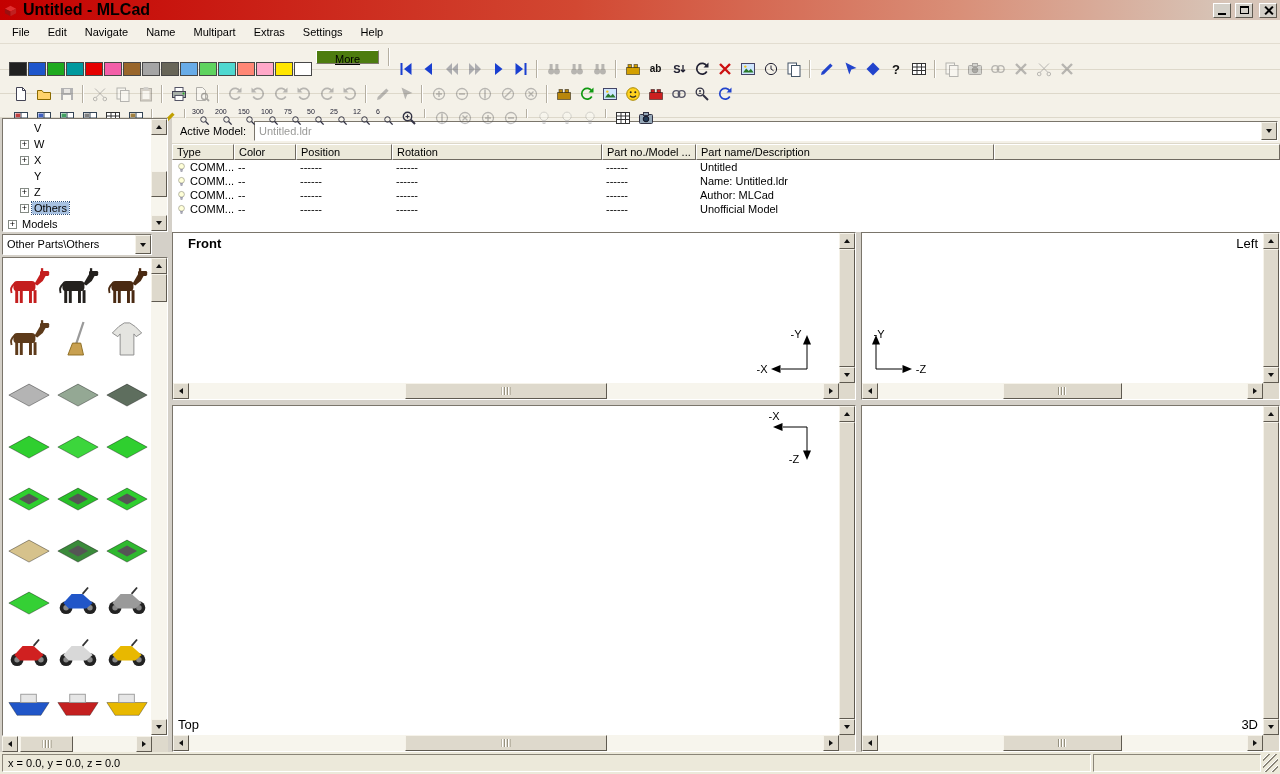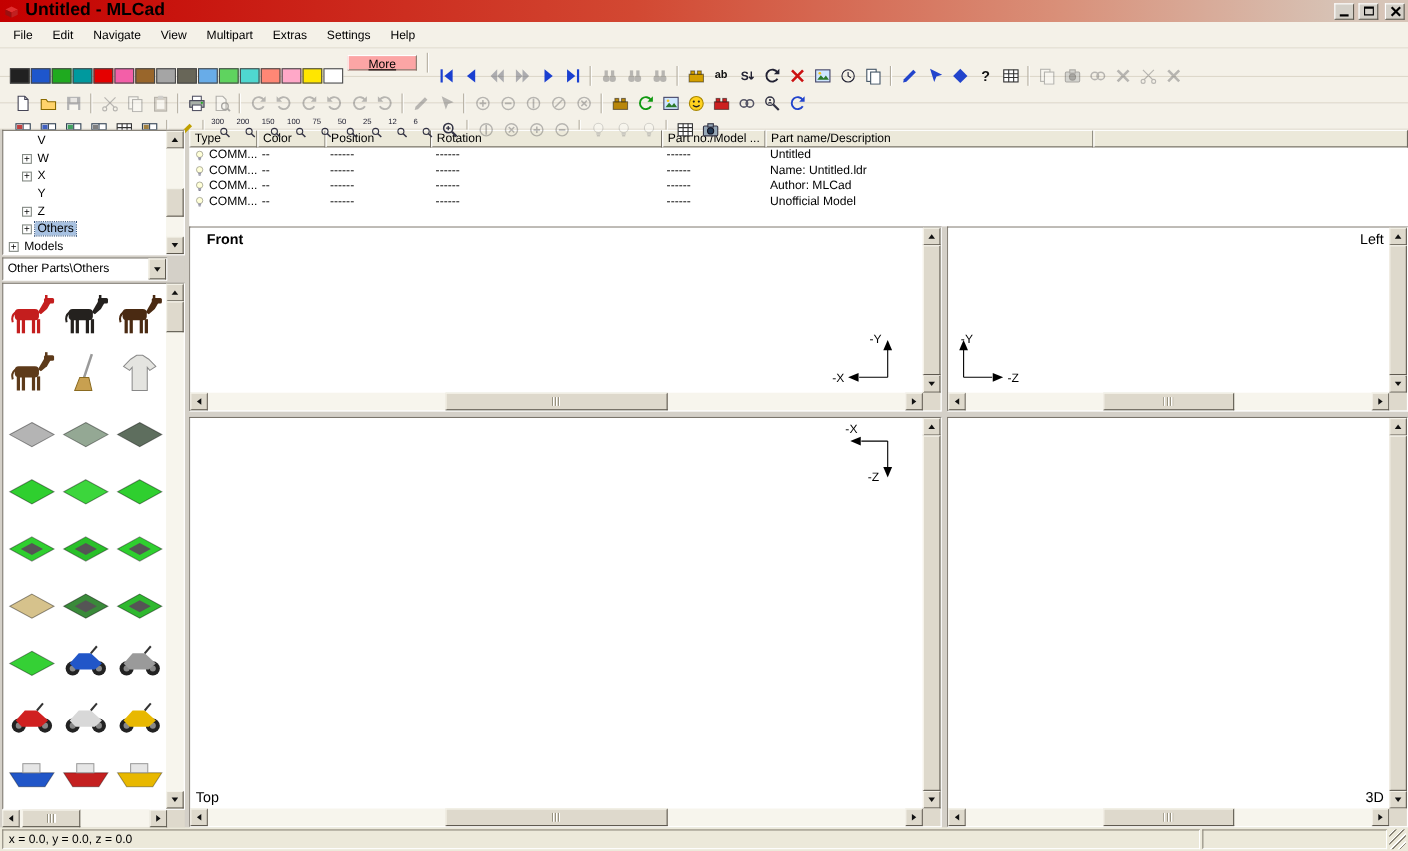--- a/index.html
+++ b/index.html
@@ -22,21 +22,21 @@
   .g-close::after{transform:rotate(-45deg);}
 
   
   .menubar{height:24px;background:#f4f1e8;display:flex;align-items:center;padding-left:3px;border-bottom:1px solid #e2ddd0;}
   .menu-item{padding:3px 9px;}
   .toolbar{display:flex;align-items:center;background:#f4f1e8;padding:1px 2px 1px 9px;border-bottom:1px solid #ddd8ca;}
   .toolbar.r1{height:26px;}
   .toolbar.r2,.toolbar.r3{height:24px;}
   .palette{display:flex;align-items:center;margin-top:24px;}
   .swatch{width:18px;height:14px;border:1px solid #474747;margin-right:1px;flex:none;}
-  .more-btn{height:14px;padding:2px 18px 0;margin:0 5px 0 3px;background:#fca5a5;border:1px solid;
+  .more-btn{height:14px;padding:2px 18px 0;margin:0 5px 0 3px;background:#4d7c0f;border:1px solid;
     border-color:#fff #807a6e #807a6e #fff;text-decoration:underline;white-space:nowrap;}
   .tb-sep{width:2px;height:18px;margin:0 4px;border-left:1px solid #b5afa1;border-right:1px solid #fff;flex:none;}
   .tb-btn{width:23px;height:21px;position:relative;display:flex;align-items:center;justify-content:center;color:#445;flex:none;}
   .tb-btn.dis{opacity:.38;filter:grayscale(.85);}
   .tb-btn .ic{width:16px;height:16px;}
   .tb-btn.has-num .ic{width:11px;height:11px;position:absolute;right:3px;bottom:2px;}
   .tb-num{position:absolute;top:1px;left:2px;font-size:7px;line-height:7px;color:#223;}
   .tb-txt{font-size:10px;font-weight:bold;color:#111;}
 
   
@@ -347,21 +347,21 @@
     </div>
   <div class="winbtn close">
       <span class="g-close"></span>
     </div>
 </div>
 
 <div class="menubar">
     <div class="menu-item">File</div>
     <div class="menu-item">Edit</div>
     <div class="menu-item">Navigate</div>
-    <div class="menu-item">View</div>
+    <div class="menu-item">Name</div>
     <div class="menu-item">Multipart</div>
     <div class="menu-item">Extras</div>
     <div class="menu-item">Settings</div>
     <div class="menu-item">Help</div>
   </div>
 
 <div class="toolbar r1">
   <div class="palette">
       <div class="swatch" style="background: rgb(33, 33, 33);"></div>
       <div class="swatch" style="background: rgb(30, 86, 204);"></div>
@@ -1051,20 +1051,29 @@
           </div>
       </div>
       <div class="sb-corner flat"></div>
     </div>
   </div>
 
   <div class="splitter"></div>
 
   <div class="right-panel">
 
+    <div class="model-bar">
+      <span>Active Model:</span>
+      <div class="combo model-combo">
+        <div class="combo-text disabled-text">Untitled.ldr</div>
+        <div class="combo-btn">
+            <span class="arr down"></span>
+          </div>
+      </div>
+    </div>
 
     <div class="table-area">
       <div class="tgrid">
         <div class="th">Type</div>
         <div class="th">Color</div>
         <div class="th">Position</div>
         <div class="th">Rotation</div>
         <div class="th">Part no./Model ...</div>
         <div class="th">Part name/Description</div>
         <div class="th"></div>

